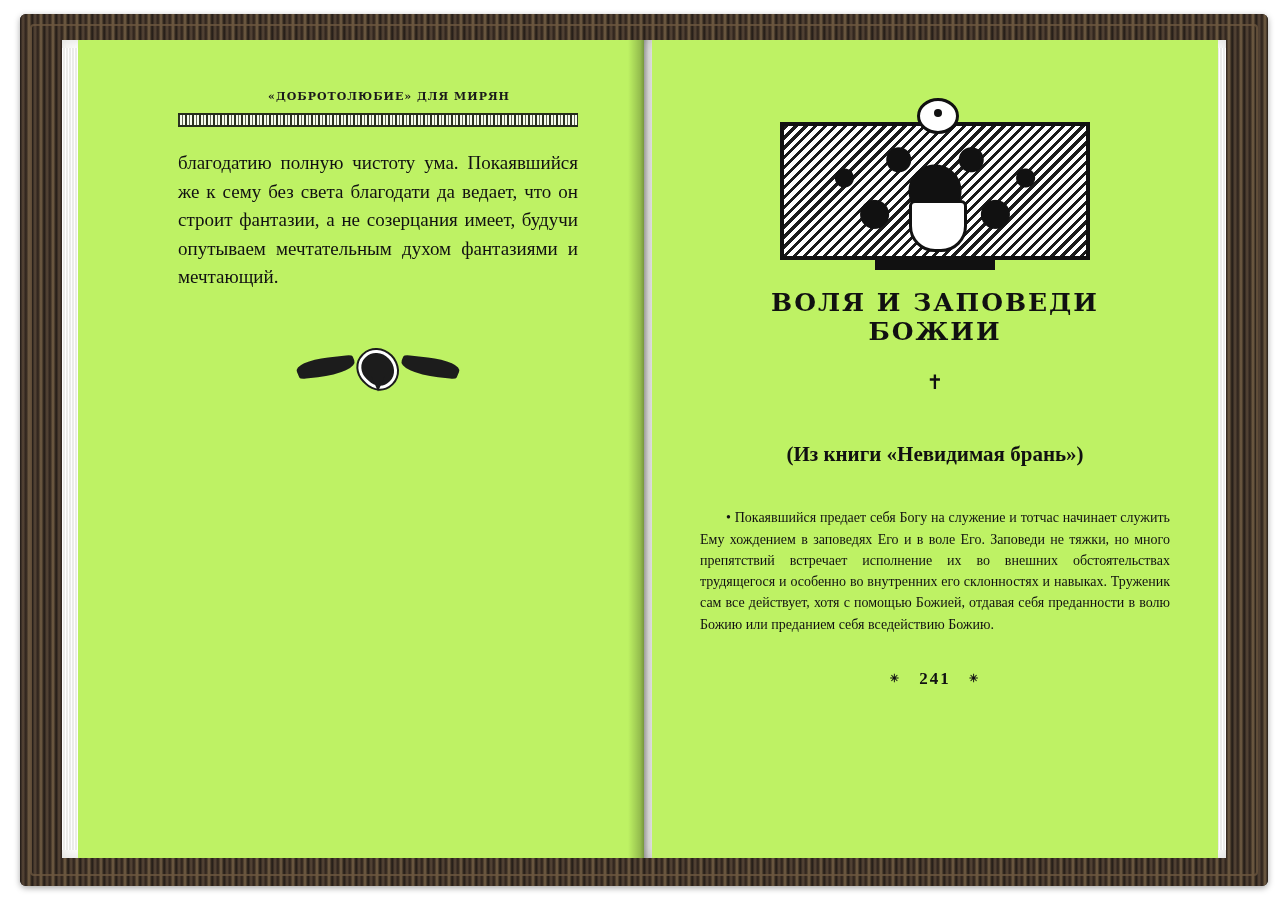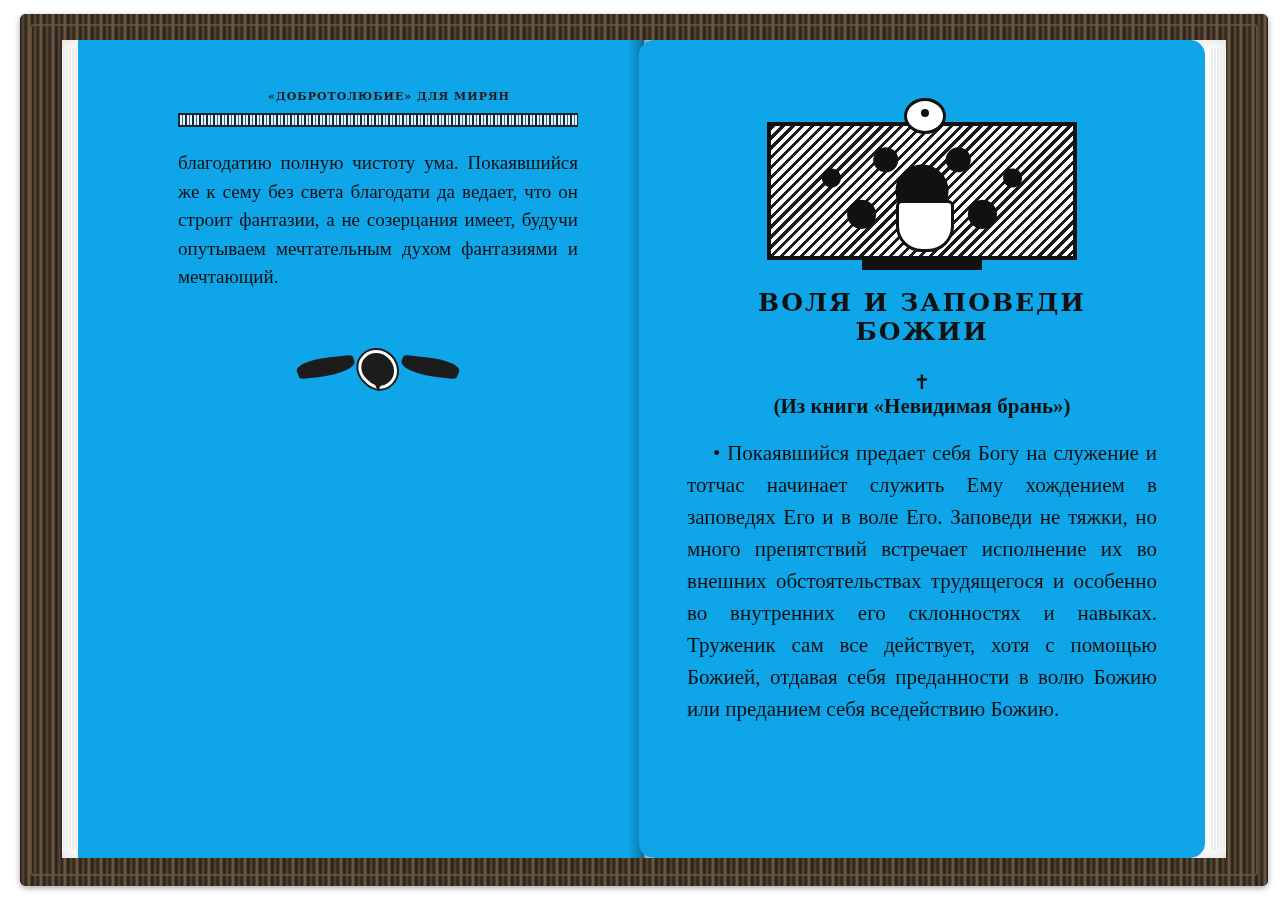--- a/index.html
+++ b/index.html
@@ -65,24 +65,24 @@
     background: repeating-linear-gradient(90deg,
       #ffffff 0px, #ffffff 1px, #d8d8d4 2px, #ffffff 3px);
   }
   .edge.left { left: 0px; }
   .edge.right { right: 0px; }
 
   .page {
     position: absolute;
     top: 0;
     bottom: 0;
-    background: #0ea5e9;
+    background: #bef264;
   }
   .page.left  { left: 16px;  width: 566px; }
-  .page.right { right: 21px; width: 566px; border-radius: 15px; }
+  .page.right { right: 8px; width: 566px; }
 
   
   .gutter {
     position: absolute;
     left: 566px;
     top: 0;
     width: 32px;
     height: 100%;
     background: linear-gradient(90deg,
       rgba(0,0,0,0.00) 0%,
@@ -264,24 +264,25 @@
     font-size: 21px;
     color: #111;
     line-height: 1.35;
   }
   .source-line {
     text-align: center;
     font-weight: bold;
     font-size: 21px;
     color: #111;
     line-height: 1.35;
+    margin-top: 48px;
   }
   .right-body {
-    margin-top: 18px;
-    font-size: 21px;
+    margin-top: 39px;
+    font-size: 14px;
     line-height: 1.52;
     color: #111;
     text-align: justify;
     text-indent: 26px;
     hyphens: auto;
   }
   .folio {
     margin-top: 34px;
     text-align: center;
     font-size: 17px;
@@ -335,19 +336,24 @@
           </div>
 
           <div class="chapter-title">ВОЛЯ И ЗАПОВЕДИ БОЖИИ</div>
 
           <div class="cross-mark">✝</div>
 
           <div class="source-line">(Из книги «Невидимая брань»)</div>
 
           <div class="right-body">• Покаявшийся предает себя Богу на служение и тотчас начинает служить Ему хождением в заповедях Его и в воле Его. Заповеди не тяжки, но много препятствий встречает исполнение их во внешних обстоятельствах трудящегося и особенно во внутренних его склонностях и навыках. Труженик сам все действует, хотя с помощью Божией, отдавая себя преданности в волю Божию или преданием себя вседействию Божию.</div>
 
+          <div class="folio">
+            <span class="star">✳</span>
+            <span>241</span>
+            <span class="star">✳</span>
+          </div>
 
         </div>
       </div>
 
     </div>
   </div>
 </div>
 
 </body></html>

